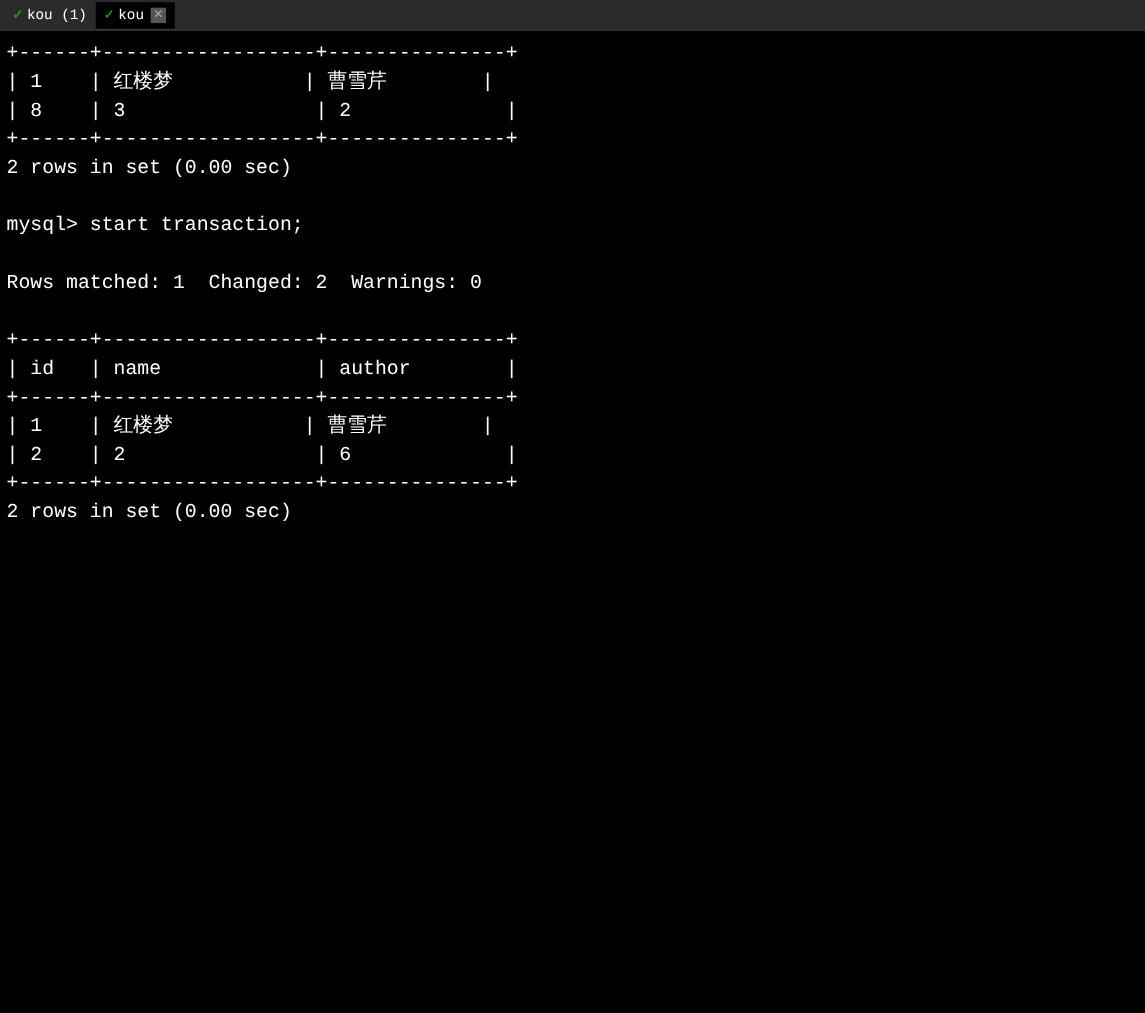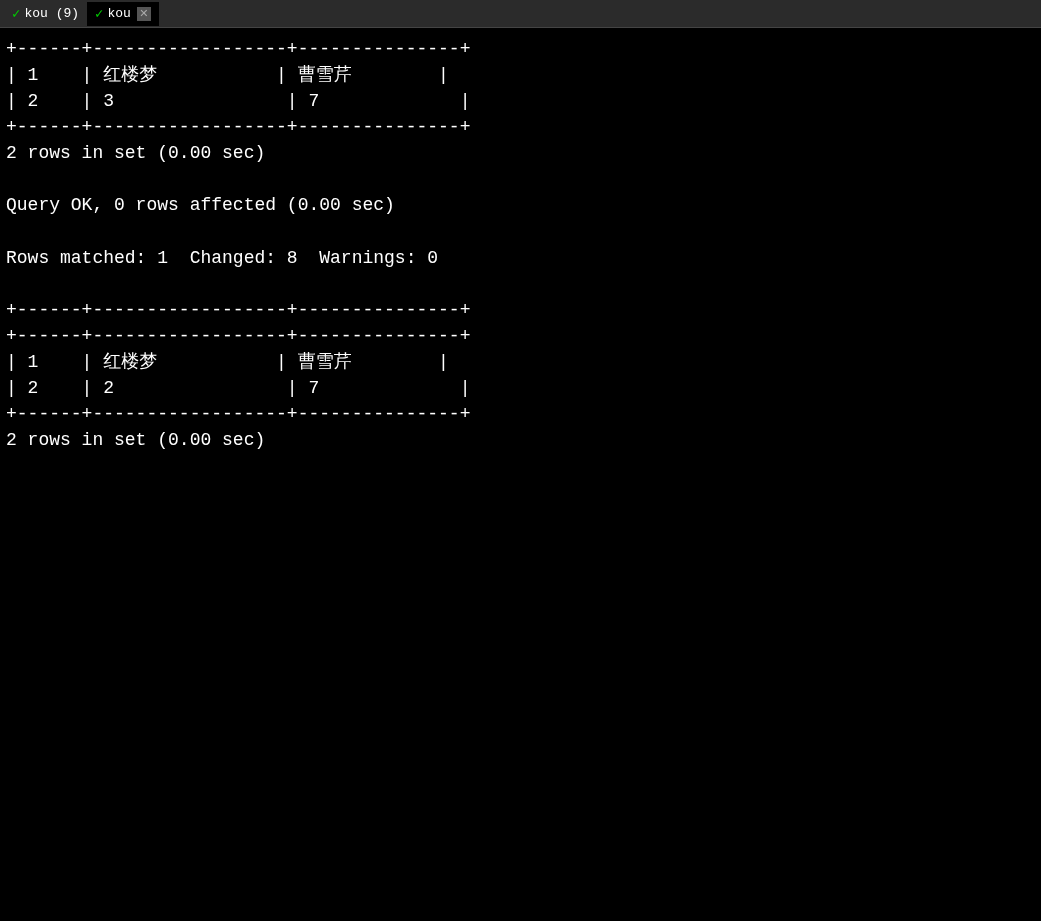--- a/index.html
+++ b/index.html
@@ -87,40 +87,41 @@
       display: block;
       height: 26px;
     }
   </style>
 </head>
 <body>
 
 <div class="tab-bar">
   <div class="tab">
     <span class="check-icon">✓</span>
-    <span>kou (9)</span>
+    <span>kou (1)</span>
   </div>
   <div class="tab active">
     <span class="check-icon">✓</span>
     <span>kou</span>
     <button class="close-btn">✕</button>
   </div>
 </div>
 
 <div class="terminal">
 <span class="line">+------+------------------+---------------+</span>
     <span class="line">| 1    | 红楼梦           | 曹雪芹        |</span>
-    <span class="line">| 2    | 3                | 7             |</span>
+    <span class="line">| 8    | 3                | 2             |</span>
     <span class="line">+------+------------------+---------------+</span>
     <span class="line">2 rows in set (0.00 sec)</span>
     <span class="empty-line"></span>
-    <span class="line">Query OK, 0 rows affected (0.00 sec)</span>
+    <span class="line">mysql&gt; start transaction;</span>
     <span class="empty-line"></span>
-    <span class="line">Rows matched: 1  Changed: 8  Warnings: 0</span>
+    <span class="line">Rows matched: 1  Changed: 2  Warnings: 0</span>
     <span class="empty-line"></span>
     <span class="line">+------+------------------+---------------+</span>
+    <span class="line">| id   | name             | author        |</span>
     <span class="line">+------+------------------+---------------+</span>
     <span class="line">| 1    | 红楼梦           | 曹雪芹        |</span>
-    <span class="line">| 2    | 2                | 7             |</span>
+    <span class="line">| 2    | 2                | 6             |</span>
     <span class="line">+------+------------------+---------------+</span>
     <span class="line">2 rows in set (0.00 sec)</span>
     <span class="empty-line"></span>
   </div>
 
 </body></html>

